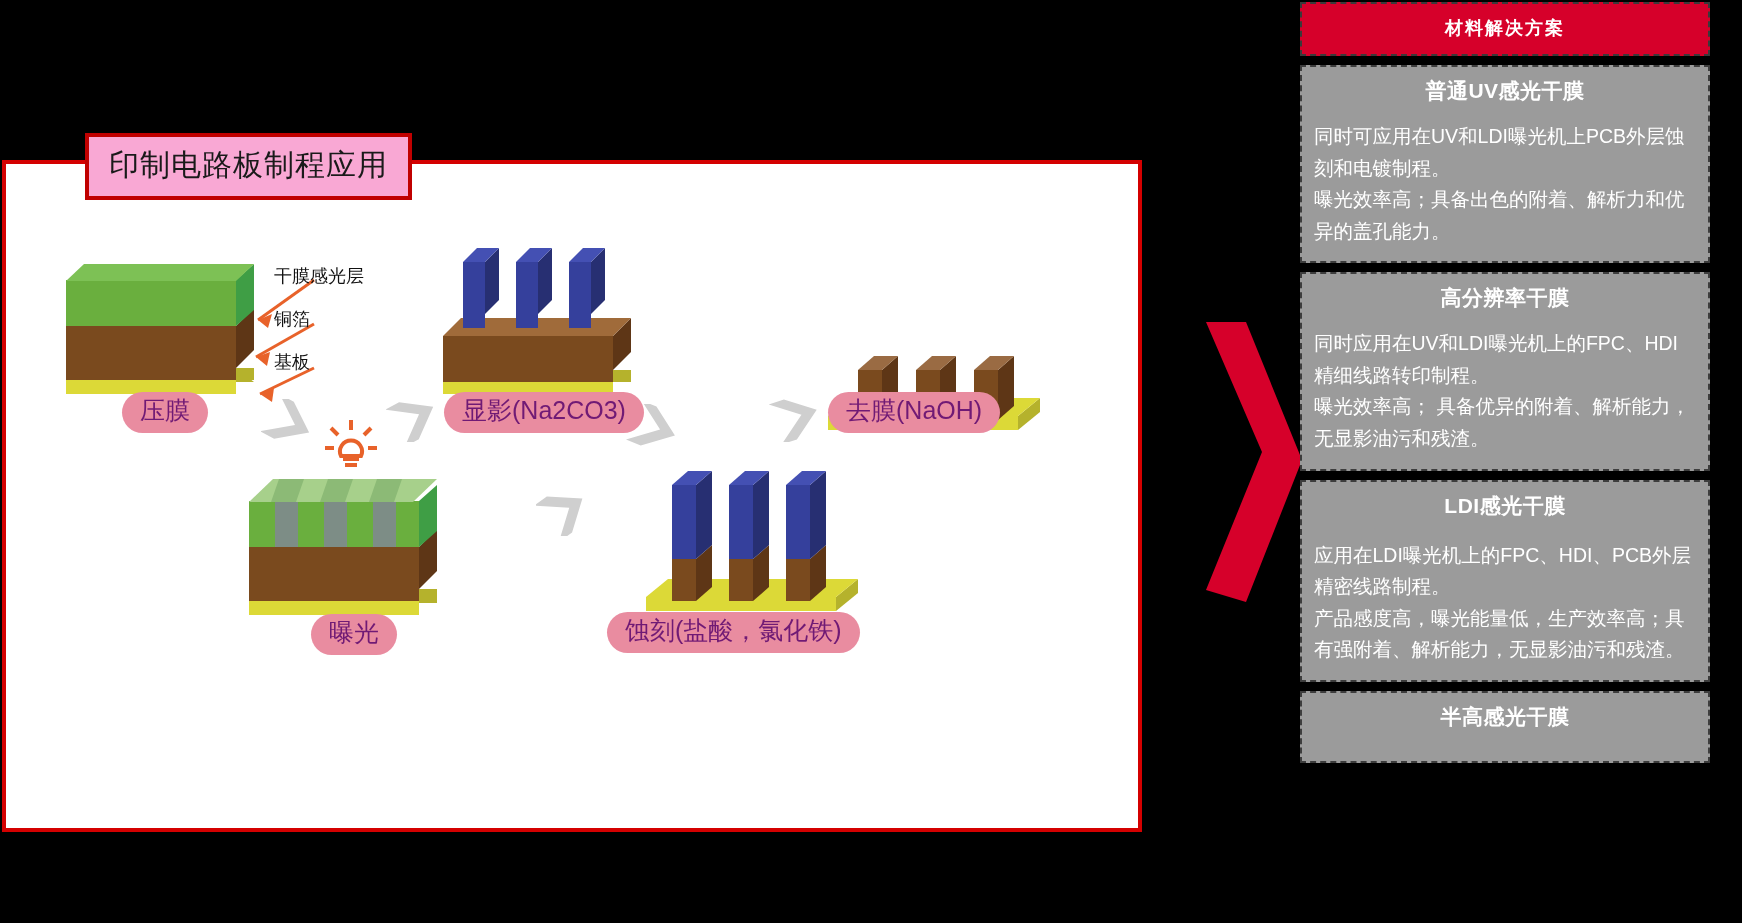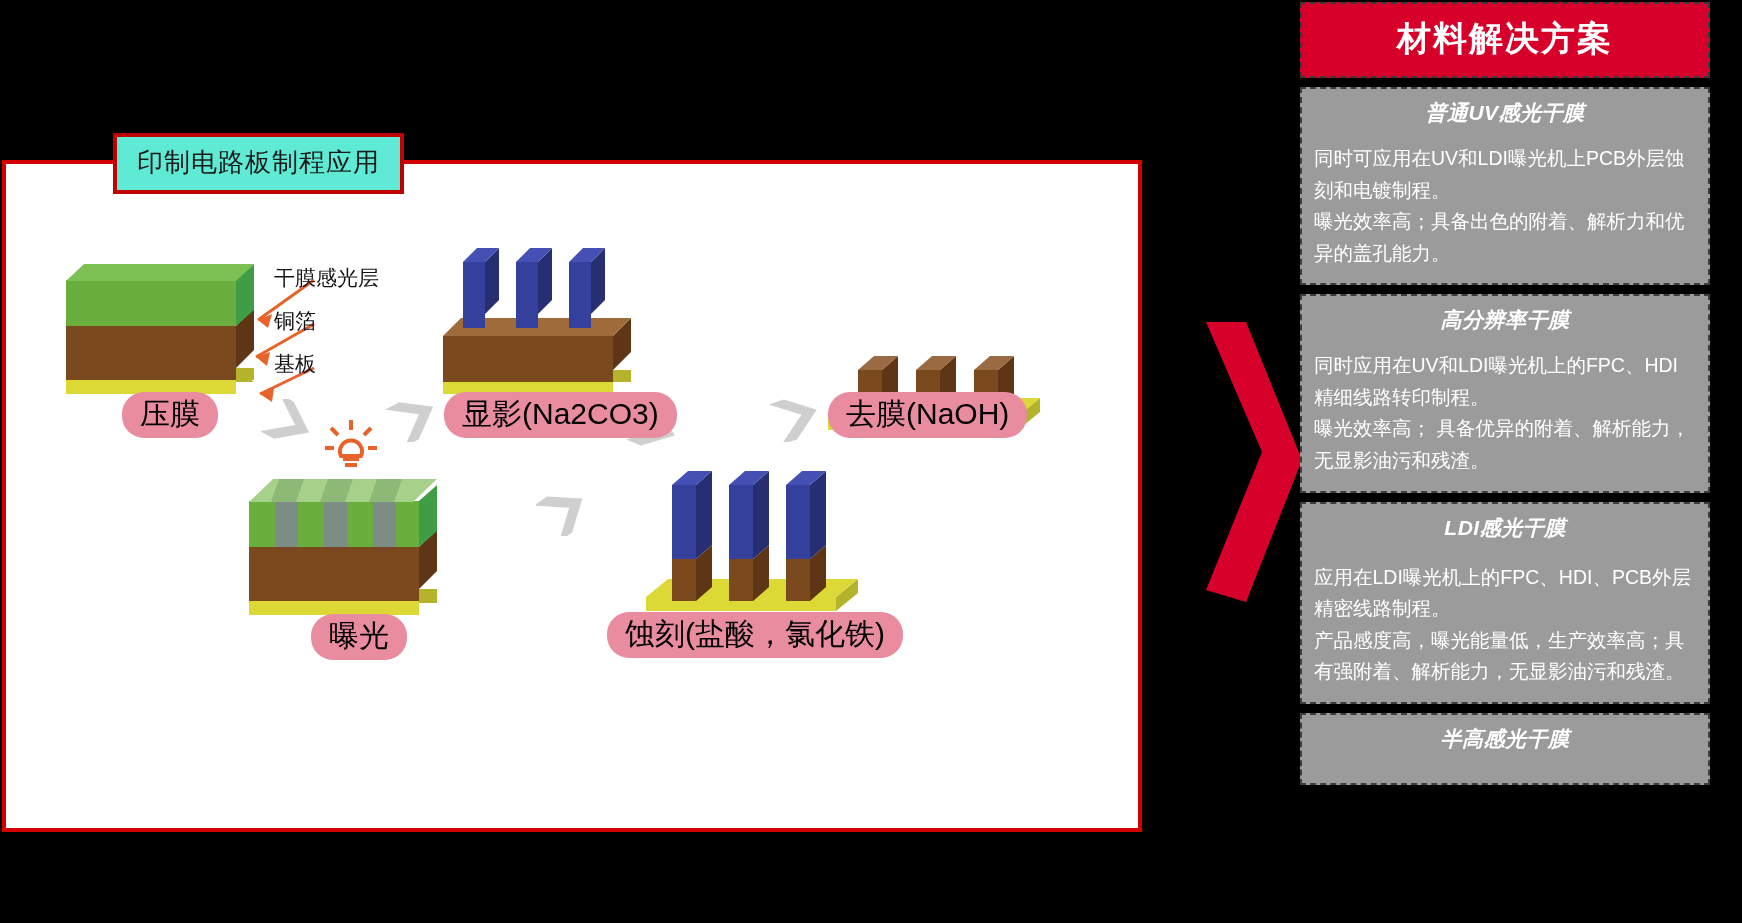--- a/index.html
+++ b/index.html
@@ -16,50 +16,49 @@
     position: absolute;
     left: 2px; top: 160px;
     width: 1140px; height: 672px;
     background: #ffffff;
     border: 4px solid #d40000;
   }
   .card-title {
     position: absolute;
     left: 85px; top: 133px;
     padding: 8px 20px 10px 20px;
-    background: #5eead4;
+    background: #f9a8d4;
     border: 4px solid #c00000;
-    font-size: 26px;
+    font-size: 30px;
     color: #1a1a1a;
     letter-spacing: 1px;
     white-space: nowrap;
     z-index: 6;
-    margin-left: 28px;
   }
 
   
   .blk { position: absolute; }
   .face { position: absolute; }
 
   
   .callout-lbl {
     position: absolute;
-    font-size: 21px;
+    font-size: 18px;
     color: #111;
     white-space: nowrap;
   }
   .callout-arrow { position: absolute; }
 
   
   .pill {
     position: absolute;
     background: #e98ca0;
-    color: #000000;
+    color: #701a75;
     border-radius: 22px;
-    font-size: 30px;
+    font-size: 25px;
     padding: 5px 18px 8px 18px;
     white-space: nowrap;
     line-height: 1.1;
   }
 
   
   .chev { position: absolute; }
 
   
   .sun { position: absolute; }
@@ -67,40 +66,39 @@
   
   .side-panel {
     position: absolute;
     left: 1300px; top: 2px;
     width: 410px;
   }
   .panel-head {
     background: #d6002a;
     border: 2px dashed #3a3a3a;
     color: #ffffff;
-    font-size: 34px;
+    font-size: 18px;
     font-weight: bold;
     text-align: center;
     padding: 12px 0 14px 0;
     letter-spacing: 2px;
   }
   .panel-card {
     background: #9b9b9b;
     border: 2px dashed #3d3d3d;
     margin-top: 9px;
     padding: 10px 12px 14px 12px;
     color: #ffffff;
   }
   .panel-card-title {
     font-size: 21px;
     font-weight: bold;
     text-align: center;
     margin-bottom: 16px;
     letter-spacing: .5px;
-    font-style: italic;
   }
   .panel-card-body {
     font-size: 19.5px;
     line-height: 1.62;
     white-space: pre-line;
   }
   .panel-card.tight .panel-card-title { margin-bottom: 20px; }
 
   
   .big-chevron { position: absolute; left: 1200px; top: 322px; }

